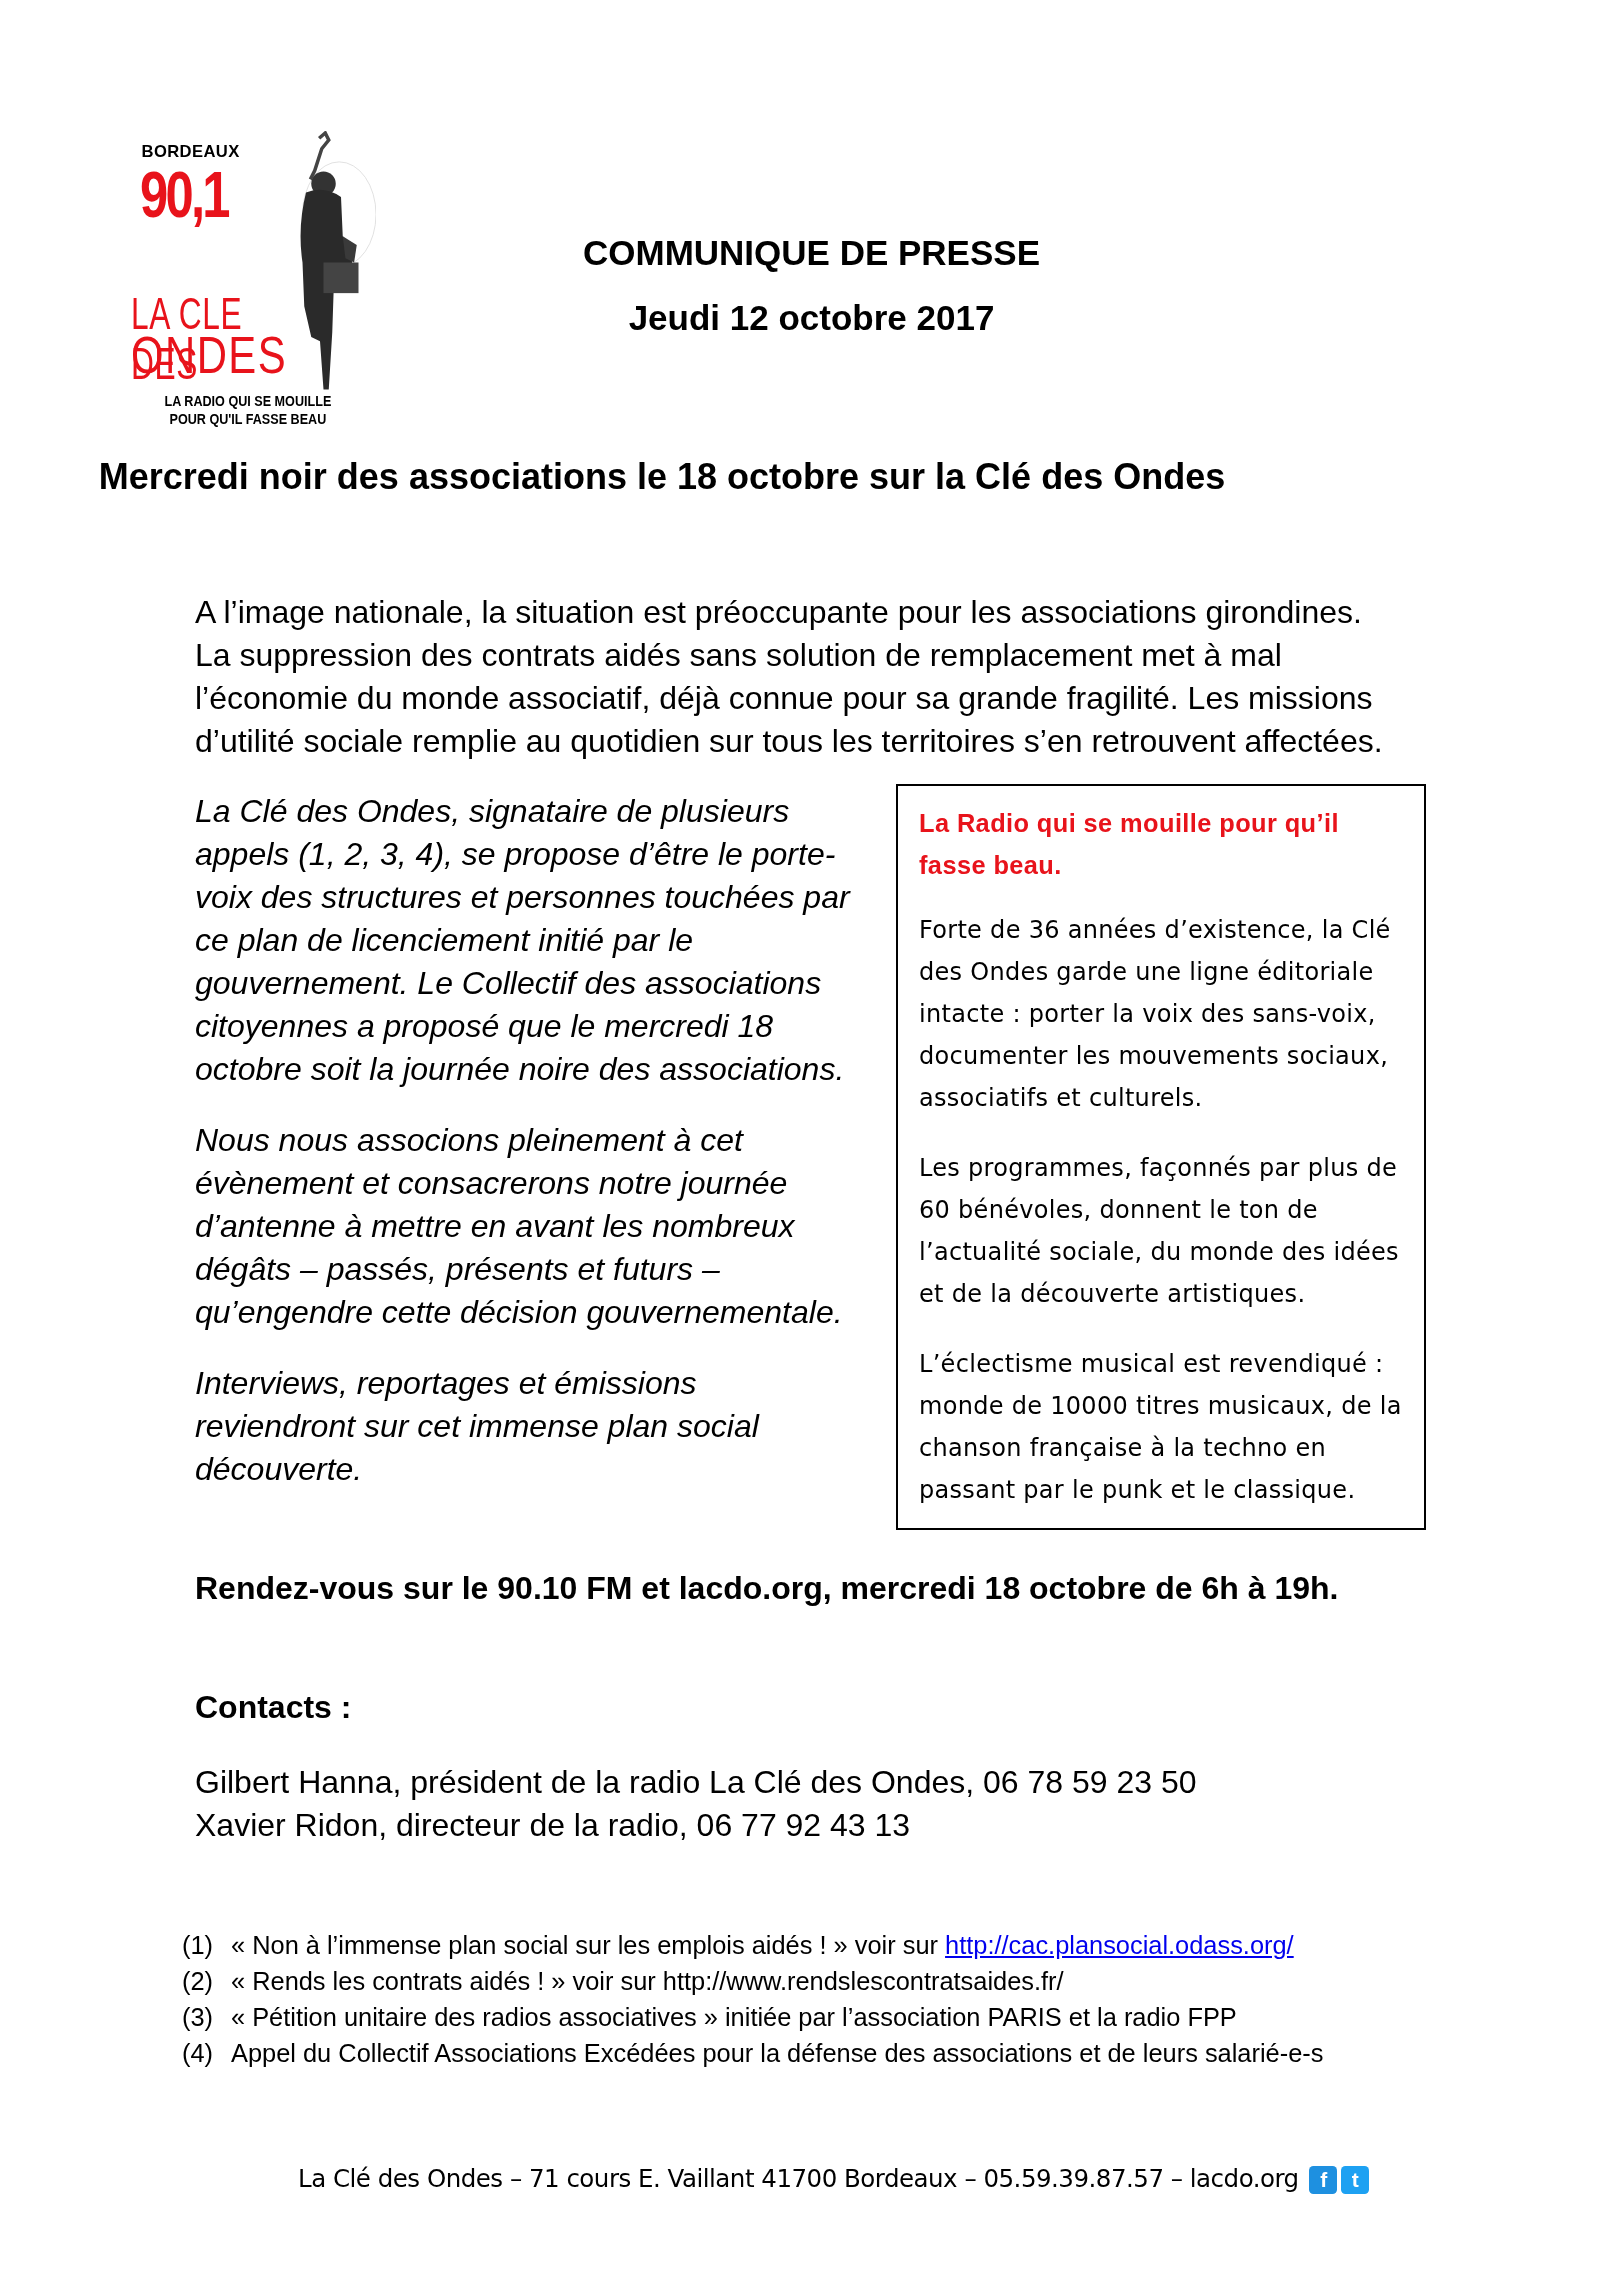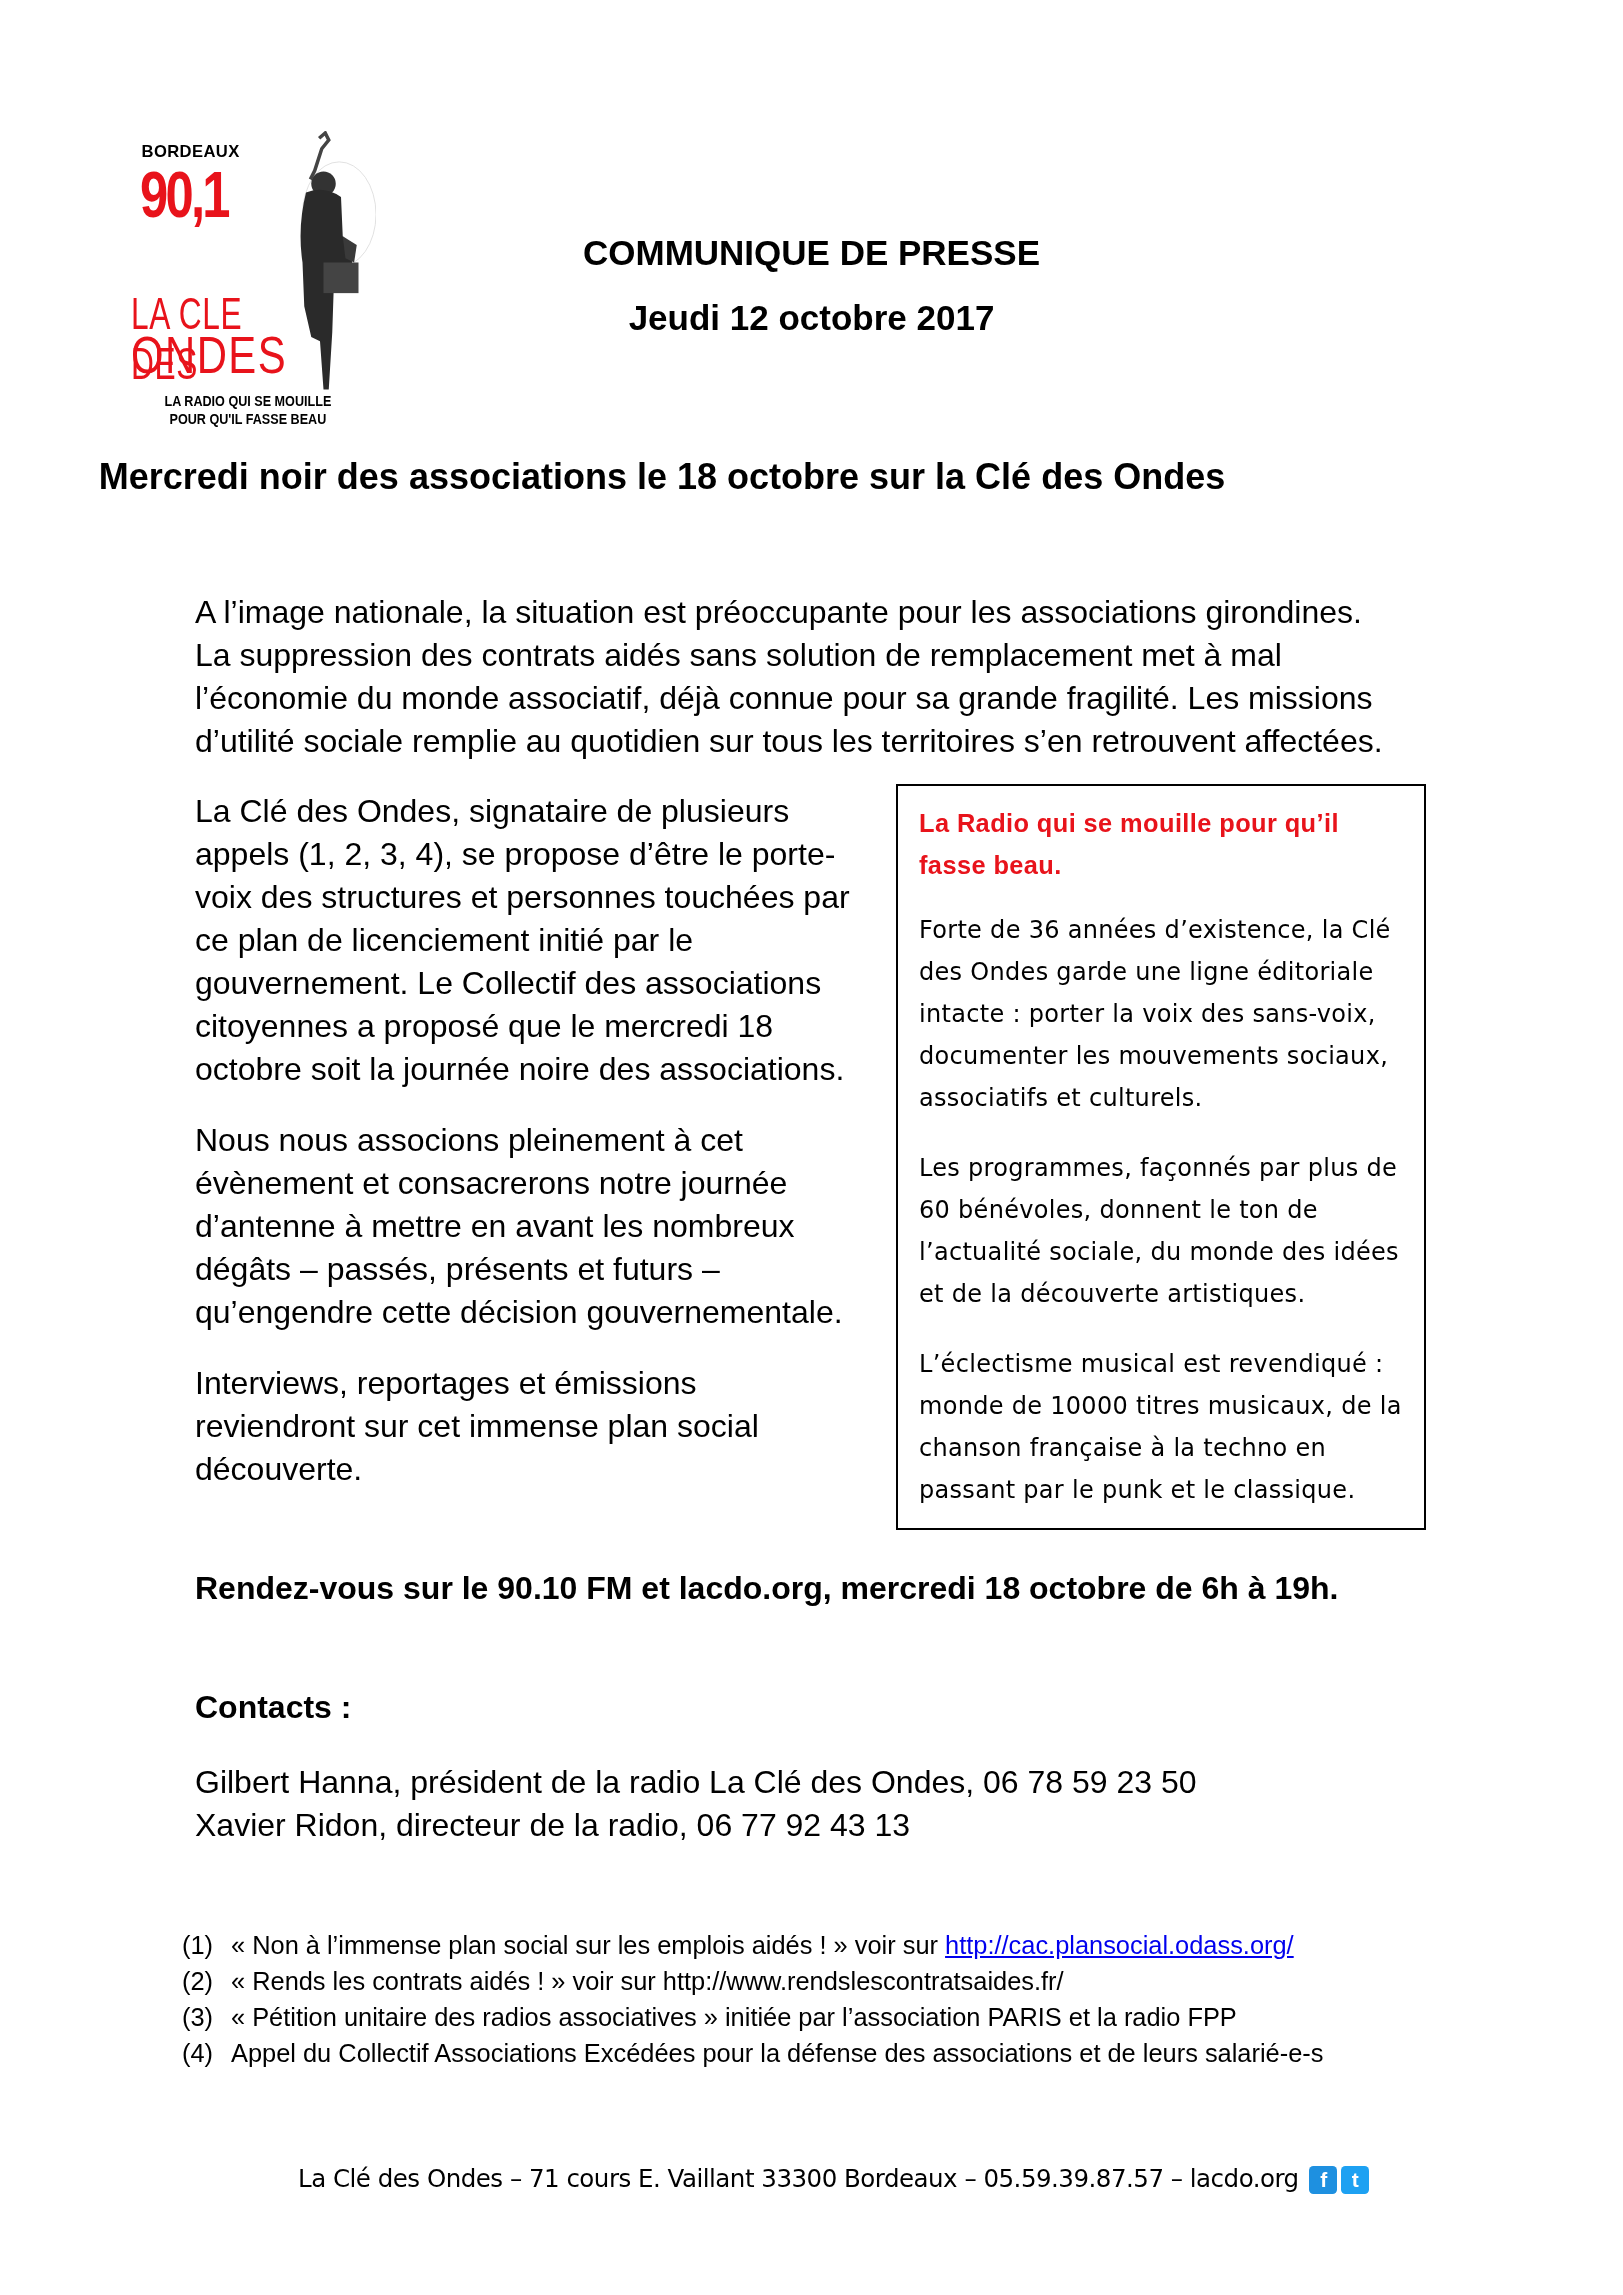--- a/index.html
+++ b/index.html
@@ -12,21 +12,21 @@
   .logo-name2 { position:absolute; left:0px; top:195px; font-size:51px; color:#e8131b; letter-spacing:1.8px; transform:scaleX(0.82); transform-origin:left top; }
   .logo-tag { position:absolute; left:26px; top:261px; font-weight:bold; font-size:14px; line-height:18.4px; text-align:center; width:202px; transform:scaleX(0.9); transform-origin:left top; }
   .logo-figure { position:absolute; left:140px; top:0; width:105px; height:263px; }
   .title { left:0; width:1623px; top:221px; text-align:center; font-weight:bold; font-size:35px; }
   .title span { display:inline-block; margin-left:0;margin-top:12px; }
   .date { left:0; width:1623px; top:298px; text-align:center; font-weight:bold; font-size:35px; }
   .headline { left:0; width:1324px; top:456px; text-align:center; font-weight:bold; font-size:36px; }
   .body-text { font-size:32px; line-height:43px; }
   .p1 { left:195px; top:591px; width:1244px; }
   .left-col { left:195px; top:790px; width:692px; }
-  .left-col p { margin:0 0 28px 0; }
+  .left-col p { margin:0 0 28px 0;font-style:italic; }
   .box { left:896px; top:784px; width:530px; height:746px; border:2.6px solid #000; box-sizing:border-box; padding:16px 19px 8px 21px; font-family:"DejaVu Sans", sans-serif; }
   .box-title { color:#e8131b; font-weight:bold; font-size:25.4px; line-height:42px; margin-bottom:23px; font-family:"Liberation Sans", sans-serif; letter-spacing:0.4px; }
   .box p { margin:0 0 28px 0; font-size:24px; line-height:42px; letter-spacing:0.3px; }
   .rdv { left:195px; top:1570px; font-weight:bold; font-size:32px; }
   .contacts-h { left:195px; top:1689px; font-weight:bold; font-size:32px; }
   .contacts { left:195px; top:1761px; font-size:32px; line-height:43px; }
   .footnotes { left:182px; top:1927px; font-size:25.4px; line-height:36px; }
   .fn { white-space:nowrap; }
   .fn-num { display:inline-block; width:49px; }
   .fn a { color:#0000ee; text-decoration:underline; }
@@ -135,16 +135,16 @@
   </div>
   <div class="fn">
     <span class="fn-num">(3)</span><span>« Pétition unitaire des radios associatives » initiée par l’association PARIS et la radio FPP</span>
   </div>
   <div class="fn">
     <span class="fn-num">(4)</span><span>Appel du Collectif Associations Excédées pour la défense des associations et de leurs salarié-e-s</span>
   </div>
 </div>
 
 <div class="abs footer">
-  <span>La Clé des Ondes – 71 cours E. Vaillant 33300 Bordeaux – 05.59.39.87.57 – lacdo.org</span>
+  <span>La Clé des Ondes – 71 cours E. Vaillant 41700 Bordeaux – 05.59.39.87.57 – lacdo.org</span>
   <span class="soc fb">f</span><span class="soc">t</span>
 </div>
 
 
 </body></html>

